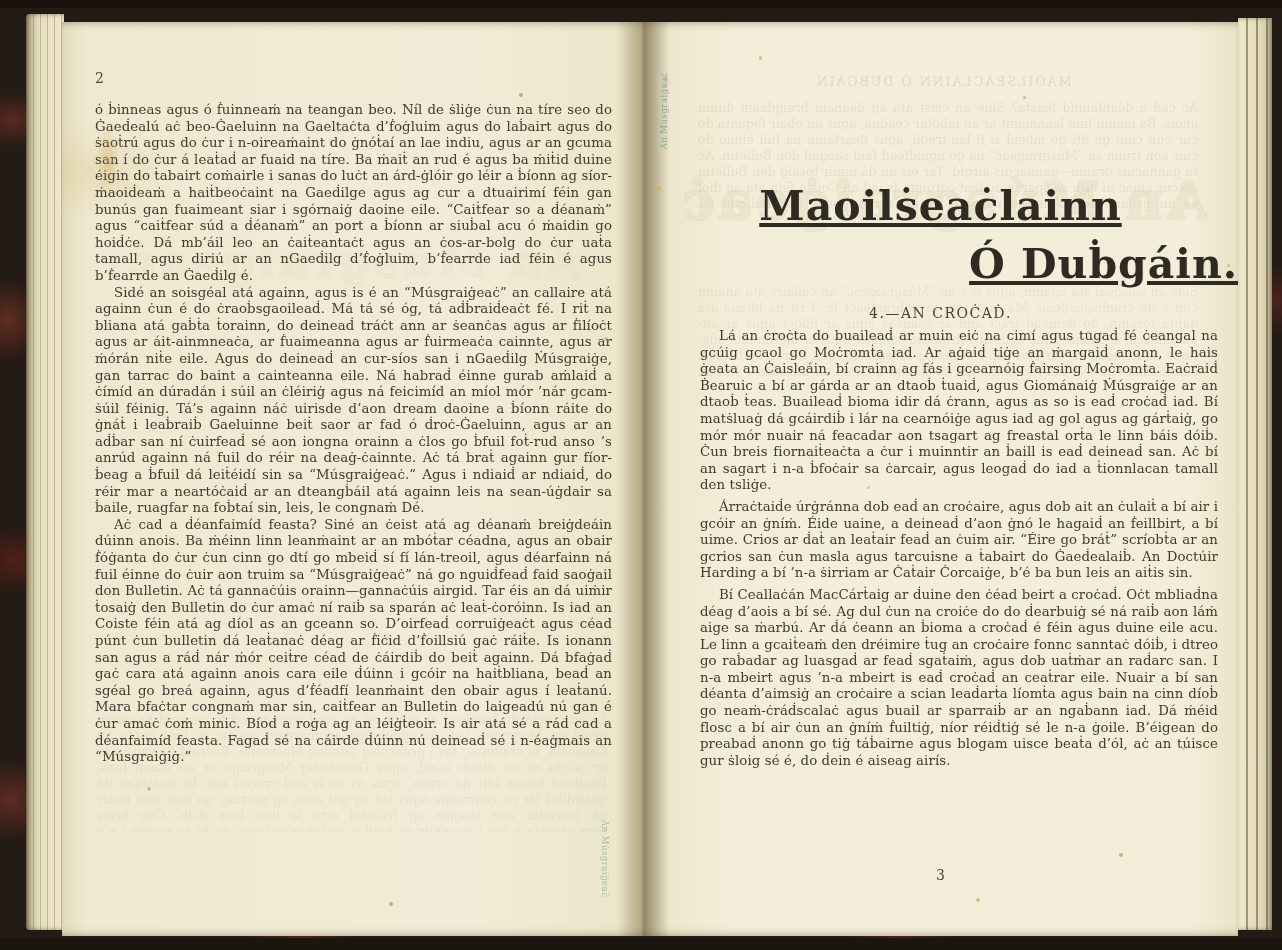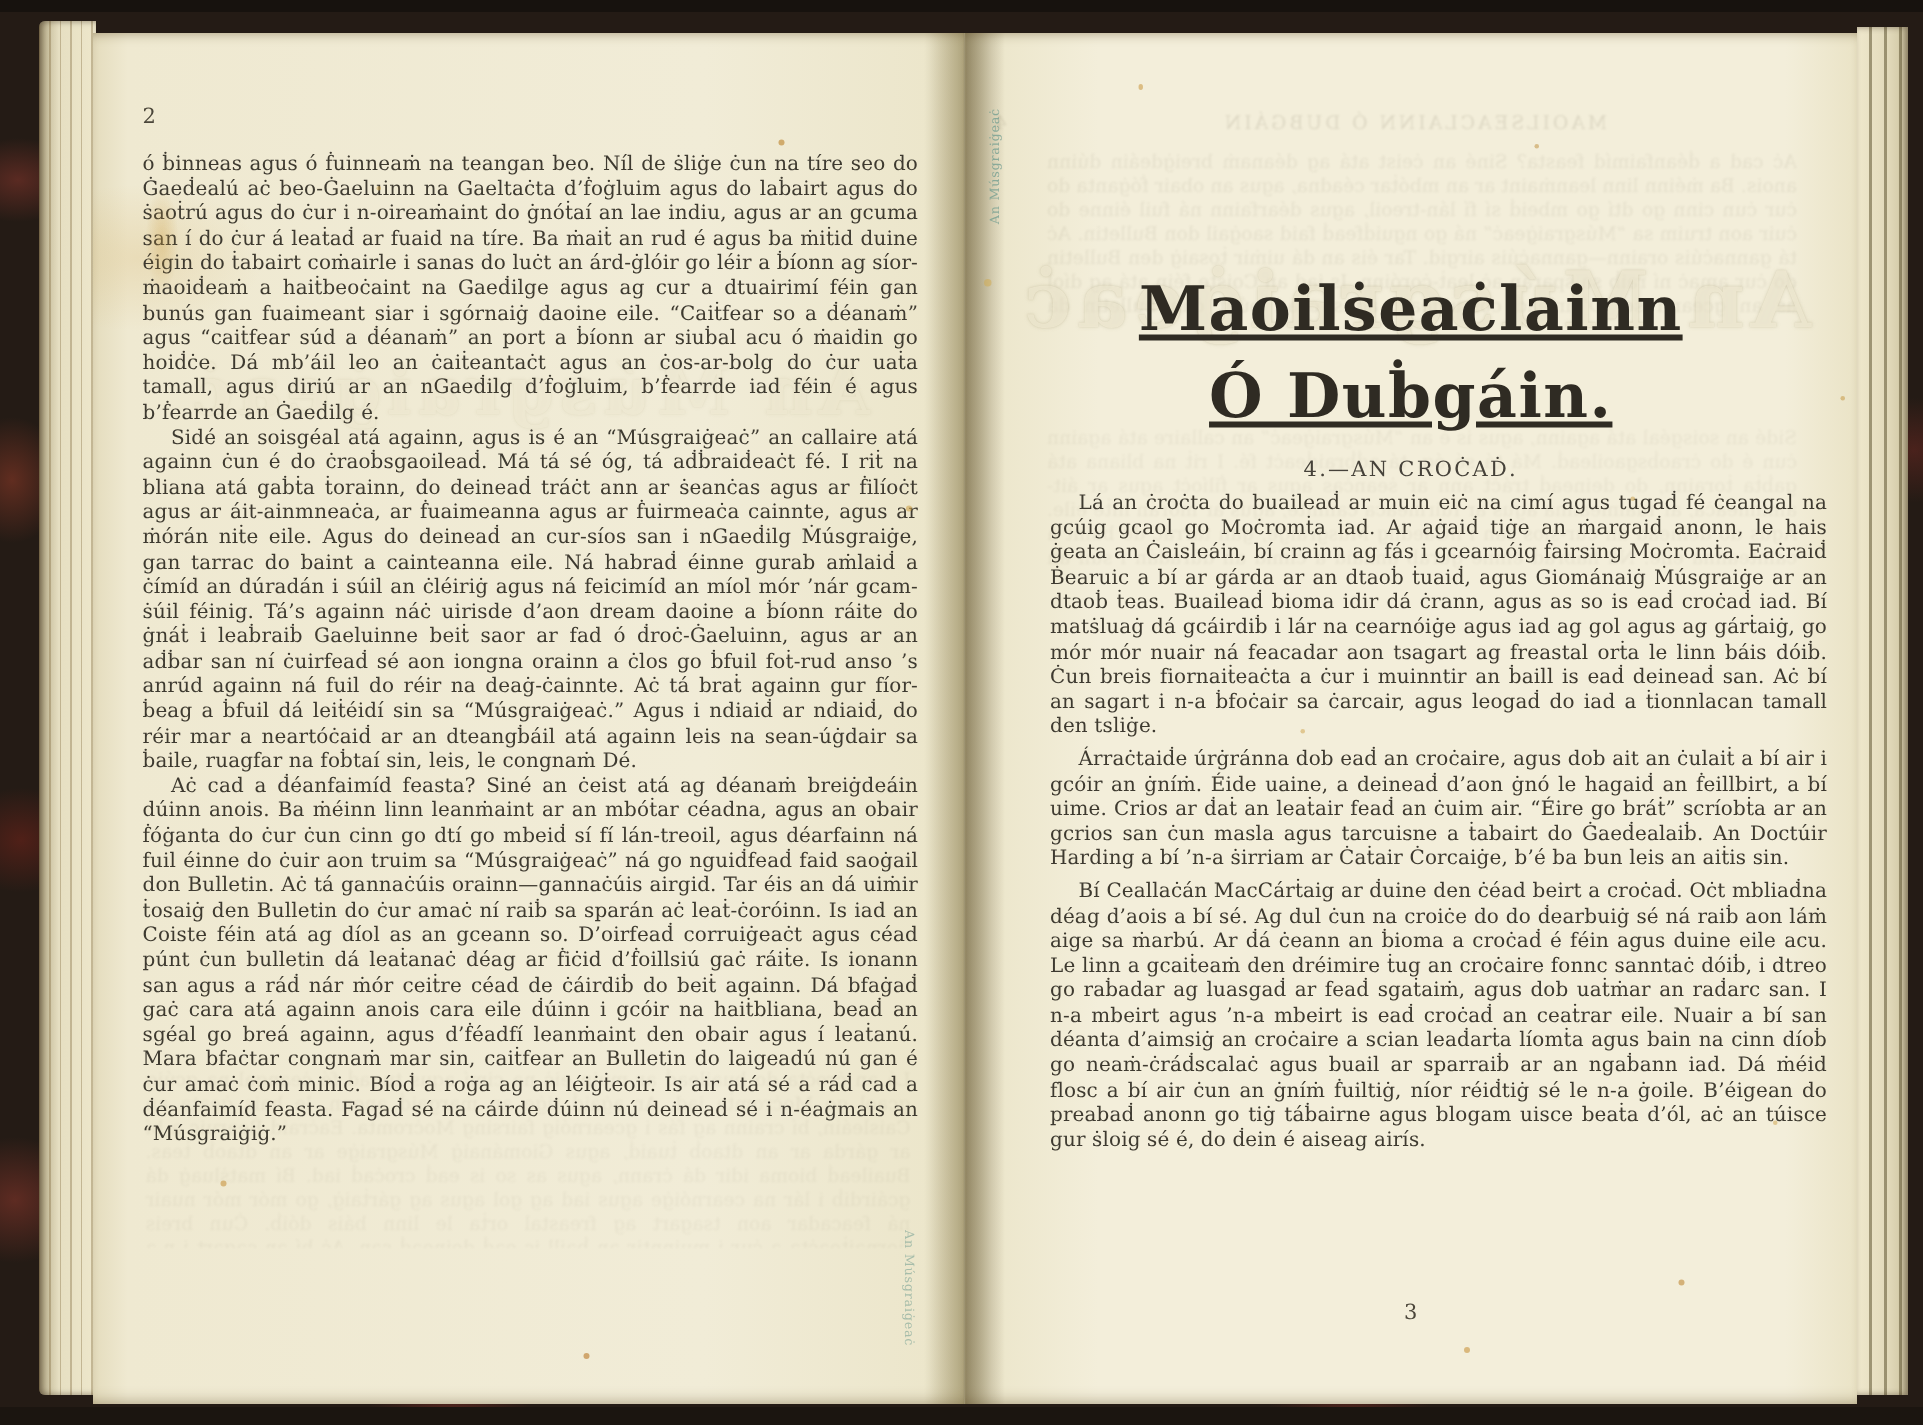--- a/index.html
+++ b/index.html
@@ -67,21 +67,21 @@
   .textblock{position:absolute;text-align:justify;font-size:13.3px;line-height:16.6px;letter-spacing:.1px;}
   .lp-body{left:33px;top:80px;width:517px;}
   .rp-body{left:57px;top:306px;width:518px;}
   .textblock p{margin:0;padding:0;}
   .textblock p.indent{text-indent:19px;}
   .rp-body p{margin-bottom:5px;}
 
   
   .rp-title{position:absolute;left:0;width:595px;text-align:center;font-weight:bold;color:#2f2b23;text-decoration:underline;}
   .rp-title1{top:160px;font-size:41px;letter-spacing:1px;}
-  .rp-title2{top:218px;font-size:41px;letter-spacing:1px;}
+  .rp-title2{top:218px;font-size:41px;letter-spacing:1px;text-align:right;}
   .rp-subhead{position:absolute;left:0;top:283px;width:595px;text-align:center;font-size:14px;letter-spacing:1.5px;color:#46423a;}
 
   .rp-pagenum{position:absolute;left:0;top:845px;width:595px;text-align:center;font-size:14px;color:#4b463a;}
 
   
   .ghost{position:absolute;transform:scaleX(-1);color:#6e6650;pointer-events:none;filter:blur(.7px);}
   .ghost-header{left:60px;top:52px;width:480px;text-align:center;font-size:12.5px;letter-spacing:2px;opacity:.16;}
   .ghost-pnum{left:20px;top:52px;font-size:12.5px;opacity:.18;}
   .ghost-block{overflow:hidden;text-align:justify;font-size:12.5px;line-height:16px;opacity:.10;}
   .gb1{left:55px;top:78px;width:500px;height:112px;}

